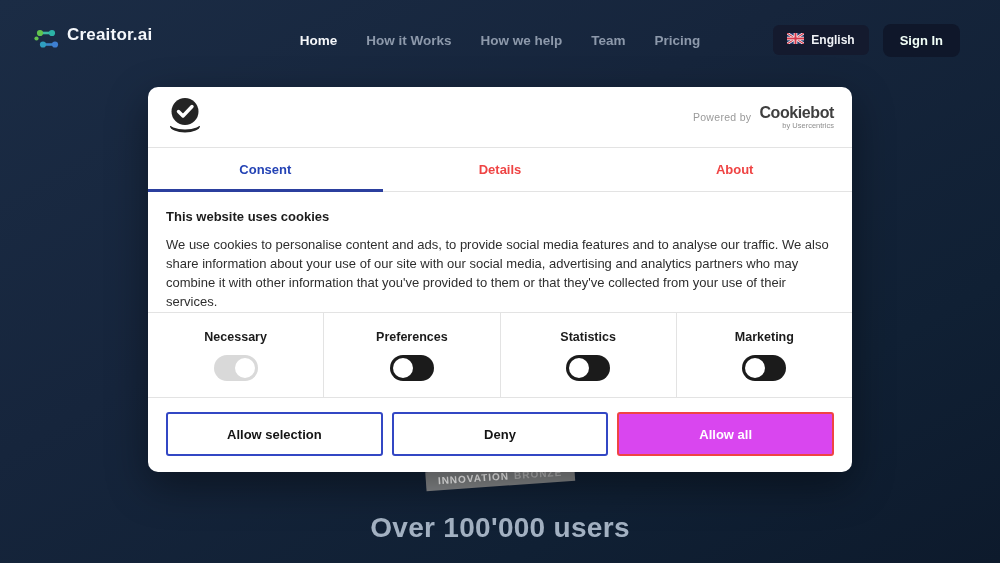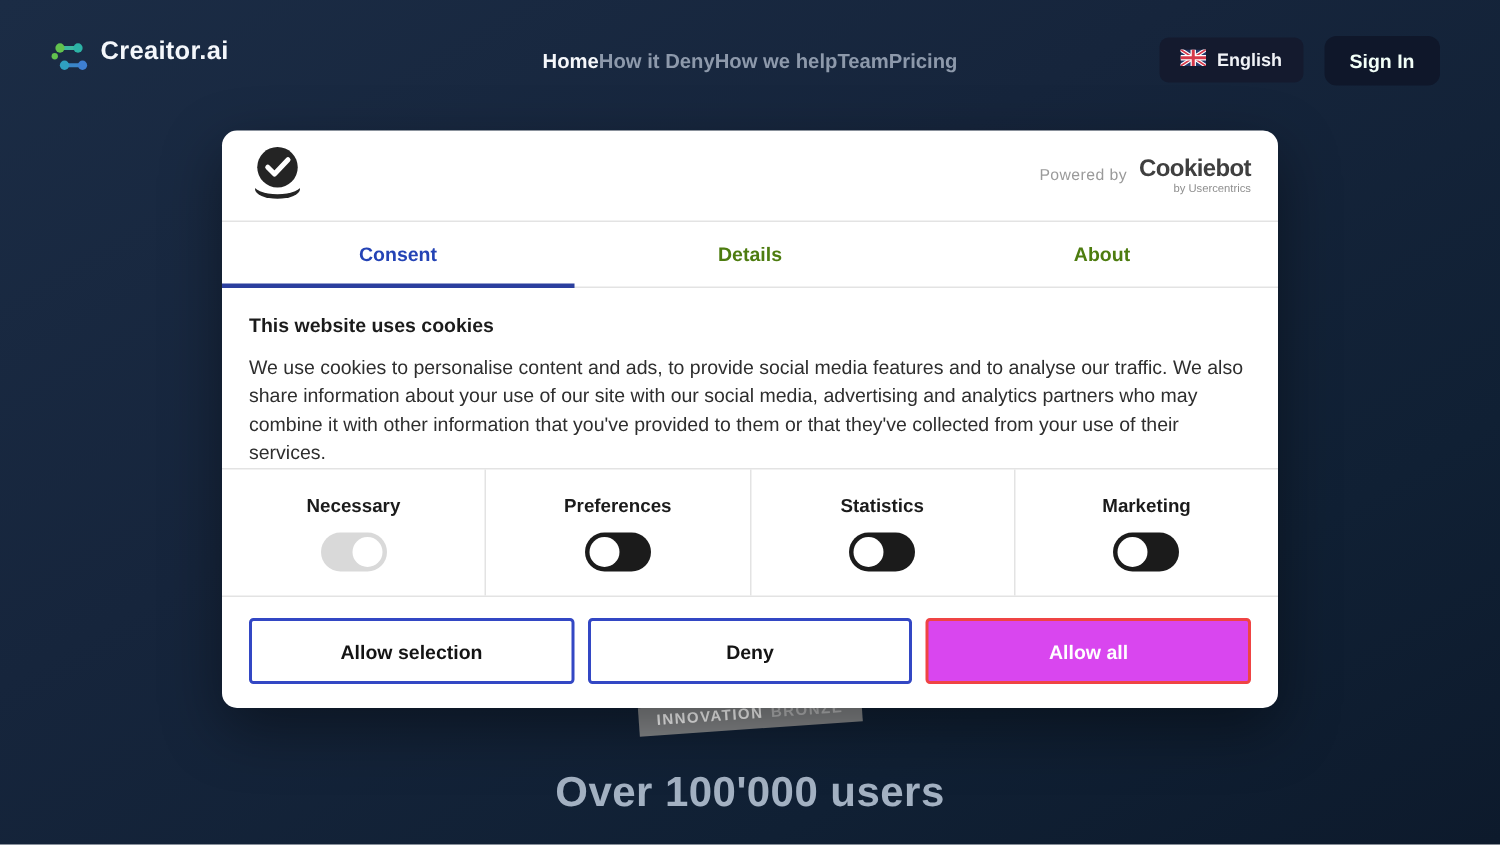--- a/index.html
+++ b/index.html
@@ -8,21 +8,21 @@
     font-family:"Liberation Sans", sans-serif;
     background:linear-gradient(150deg,#1b2c45 0%,#16253c 40%,#102034 75%,#0d1a2c 100%);
     position:relative; overflow:hidden;
   }
 
   
   .topbar { position:absolute; top:0; left:0; width:100%; height:80px;
     display:flex; align-items:center; justify-content:space-between; padding:0 40px 0 32px; }
   .brand { display:flex; gap:8px; }
   .brand-name { color:#f4f7fb; font-size:17px; font-weight:bold; letter-spacing:.2px; }
-  .nav { display:flex; align-items:center; position:absolute; left:50%; transform:translateX(-50%); }
+  .nav { display:flex; align-items:center; gap:29px; position:absolute; left:50%; transform:translateX(-50%); }
   .nav-item { font-size:13.5px; font-weight:bold; color:#8d99ab; cursor:pointer; }
   .nav-item.active { color:#f5f7fa; }
   .top-actions { display:flex; align-items:center; gap:14px; }
   .lang-btn { display:flex; align-items:center; gap:7px; background:#141a2e; border-radius:6px;
     padding:8px 14px; color:#f0f2f6; font-size:12px; font-weight:bold; cursor:pointer; }
   .signin-btn { background:#0f172a; border:none; border-radius:8px; padding:9px 17px;
     color:#f2fff8; font-size:13px; font-weight:bold; cursor:pointer; }
 
   
   .dialog { position:absolute; left:148px; top:87px; width:704px; height:385px;
@@ -30,21 +30,21 @@
   .dialog-header { height:61px; display:flex; align-items:center; justify-content:space-between;
     padding:0 18px; border-bottom:1px solid #e3e3e3; }
   .powered { display:flex; align-items:center; gap:8px; }
   .powered-label { font-size:10.5px; color:#9a9a9a; letter-spacing:.3px; }
   .vendor-block { display:flex; flex-direction:column; align-items:flex-end; }
   .vendor-name { font-size:16px; font-weight:bold; color:#3f3f3f; letter-spacing:-.4px; line-height:15px; }
   .vendor-sub { font-size:7.5px; color:#8e8e8e; margin-top:1px; }
 
   .tabs { display:flex; height:44px; border-bottom:1px solid #e3e3e3; }
   .tab { flex:1; display:flex; align-items:center; justify-content:center;
-    font-size:13px; font-weight:bold; color:#4d7c0f; position:relative; cursor:pointer; }
+    font-size:13px; font-weight:bold; color:#ef4444; position:relative; cursor:pointer; }
   .tab.active { color:#2443b5; }
   .tab.active::after { content:""; position:absolute; left:0; right:0; bottom:-1px; height:3px; background:#2b3f9e; }
 
   .consent-body { padding:17px 18px 12px; }
   .consent-heading { font-size:13px; font-weight:bold; color:#1b1b1b; margin-bottom:11px; }
   .consent-text { font-size:13px; line-height:19px; color:#2e2e2e; }
 
   .categories { display:flex; height:86px; border-top:1px solid #e3e3e3; border-bottom:1px solid #e3e3e3;
     position:absolute; left:0; right:0; top:225px; }
   .category { flex:1; display:flex; flex-direction:column; align-items:center; justify-content:center;
@@ -88,21 +88,21 @@
         <line x1="11" y1="19.5" x2="23" y2="19.5" stroke="#3a86c8" stroke-width="2.6"></line>
         <circle cx="11" cy="19.5" r="3.1" fill="#2f9fc0"></circle>
         <circle cx="23" cy="19.5" r="3.1" fill="#3e7fd1"></circle>
       </svg>
     </span>
     <span class="brand-name">Creaitor.ai</span>
   </div>
 
   <div class="nav">
     <span class="nav-item active">Home</span>
-    <span class="nav-item">How it Deny</span>
+    <span class="nav-item">How it Works</span>
     <span class="nav-item">How we help</span>
     <span class="nav-item">Team</span>
     <span class="nav-item">Pricing</span>
   </div>
 
   <div class="top-actions">
     <div class="lang-btn">
       <span>
         <svg width="17" height="11" viewBox="0 0 17 11">
           <rect width="17" height="11" fill="#25396b"></rect>

